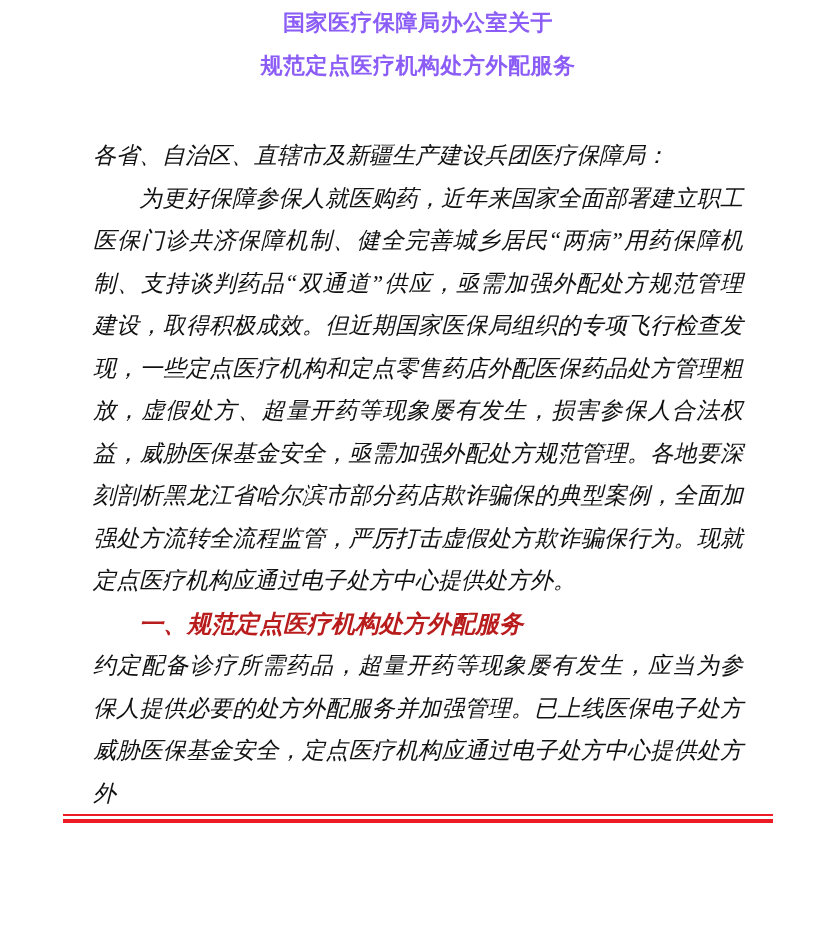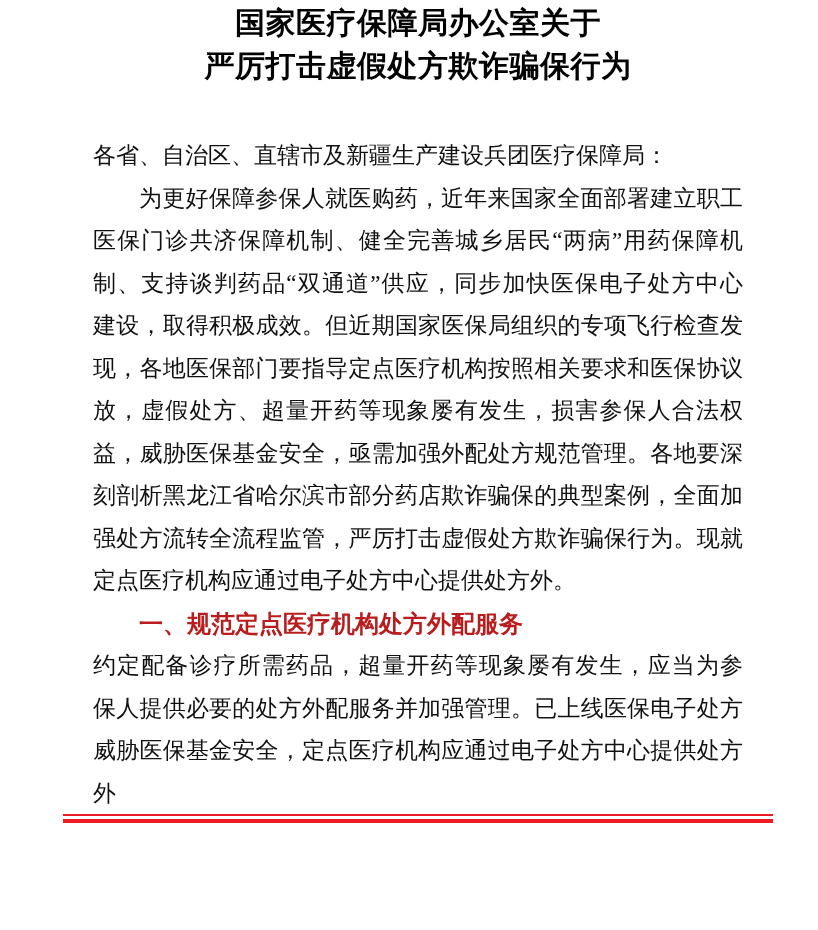--- a/index.html
+++ b/index.html
@@ -17,33 +17,34 @@
     color: #111111;
   }
   .doc-title {
     position: absolute;
     top: 1px;
     left: 93px;
     width: 650px;
     text-align: center;
     font-family: "Liberation Serif", "DejaVu Serif", serif;
     font-weight: bold;
-    font-size: 30px;
+    font-size: 22px;
     line-height: 43px;
     letter-spacing: 0.5px;
-    color: #000000;
+    color: #8b5cf6;
   }
   .doc-body {
     position: absolute;
     top: 135px;
     left: 93px;
     width: 650px;
     font-size: 23px;
     line-height: 42.5px;
     color: #111111;
+    font-style: italic;
   }
   .line {
     height: 42.5px;
     white-space: nowrap;
   }
   .line.full {
     white-space: normal;
     text-align: justify;
     text-align-last: justify;
     -moz-text-align-last: justify;
@@ -80,32 +81,32 @@
     background: #ed1c24;
   }
 </style>
 </head>
 <body>
 
 <div class="page">
 
   <header class="doc-title">
     <div class="title-line">国家医疗保障局办公室关于</div>
-    <div class="title-line">严厉打击虚假处方欺诈骗保行为</div>
+    <div class="title-line">规范定点医疗机构处方外配服务</div>
   </header>
 
   <main class="doc-body">
 
     <div class="line salutation">各省、自治区、直辖市及新疆生产建设兵团医疗保障局：</div>
 
     <div class="line full indent">为更好保障参保人就医购药，近年来国家全面部署建立职工</div>
     <div class="line full">医保门诊共济保障机制、健全完善城乡居民“两病”用药保障机</div>
-    <div class="line full">制、支持谈判药品“双通道”供应，同步加快医保电子处方中心</div>
+    <div class="line full">制、支持谈判药品“双通道”供应，亟需加强外配处方规范管理</div>
     <div class="line full">建设，取得积极成效。但近期国家医保局组织的专项飞行检查发</div>
-    <div class="line full">现，各地医保部门要指导定点医疗机构按照相关要求和医保协议</div>
+    <div class="line full">现，一些定点医疗机构和定点零售药店外配医保药品处方管理粗</div>
     <div class="line full">放，虚假处方、超量开药等现象屡有发生，损害参保人合法权</div>
     <div class="line full">益，威胁医保基金安全，亟需加强外配处方规范管理。各地要深</div>
     <div class="line full">刻剖析黑龙江省哈尔滨市部分药店欺诈骗保的典型案例，全面加</div>
     <div class="line full">强处方流转全流程监管，严厉打击虚假处方欺诈骗保行为。现就</div>
     <div class="line">定点医疗机构应通过电子处方中心提供处方外。</div>
 
     <div class="line heading indent">一、规范定点医疗机构处方外配服务</div>
 
     <div class="line full">约定配备诊疗所需药品，超量开药等现象屡有发生，应当为参</div>
     <div class="line full">保人提供必要的处方外配服务并加强管理。已上线医保电子处方</div>

